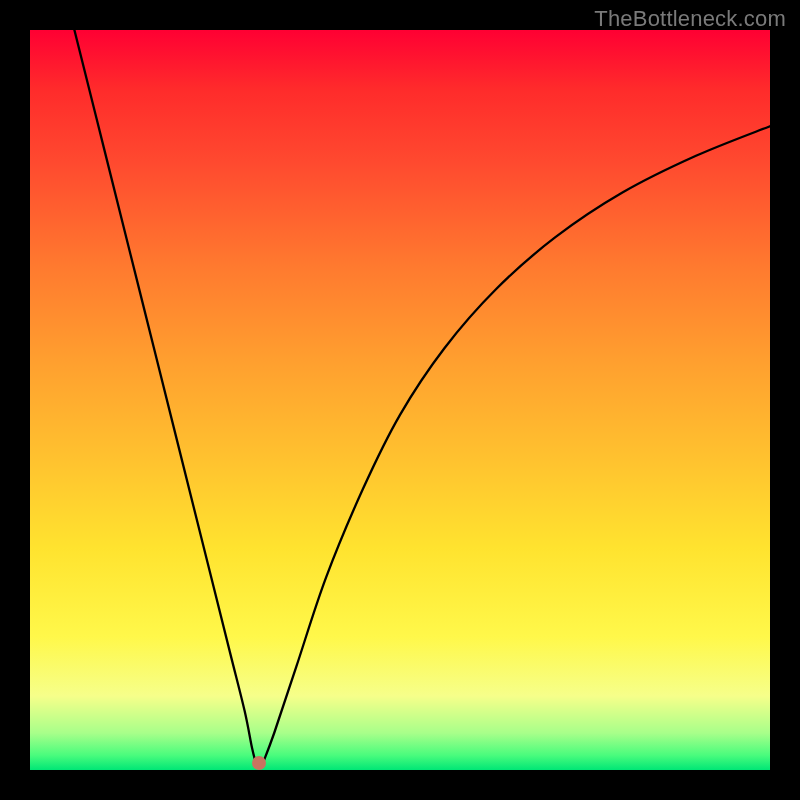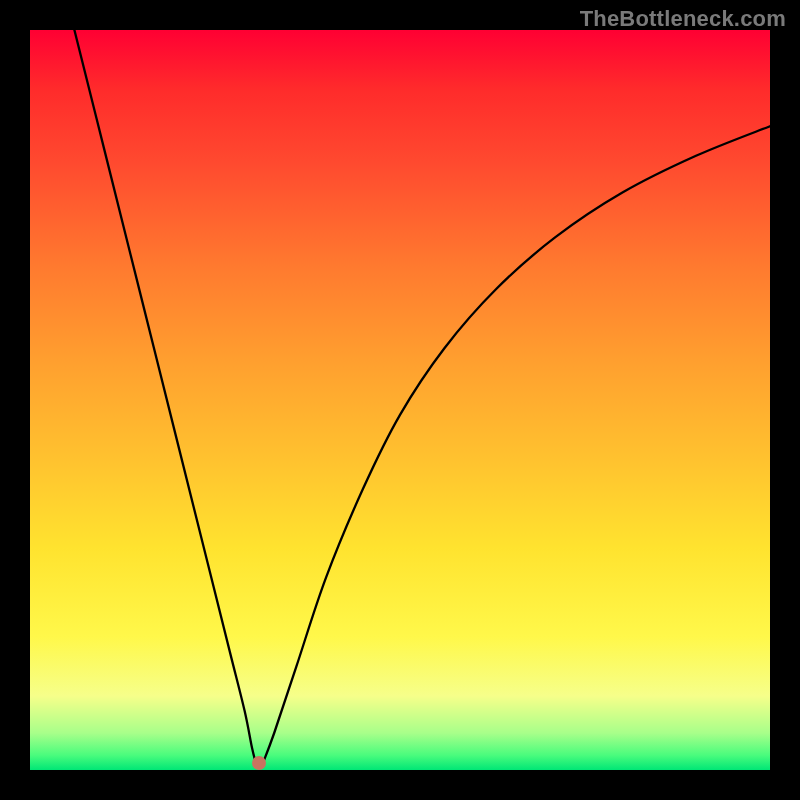--- a/index.html
+++ b/index.html
@@ -38,21 +38,21 @@
       #4afc7d 98%,
       #00e676 100%
     );
   }
   .attribution {
     position: absolute;
     top: 6px;
     right: 14px;
     color: #7a7a7a;
     font-size: 22px;
-    font-weight: 700;
+    font-weight: 400;
     letter-spacing: 0.2px;
     user-select: none;
   }
   svg.curve {
     position: absolute;
     left: 0;
     top: 0;
     width: 740px;
     height: 740px;
   }

